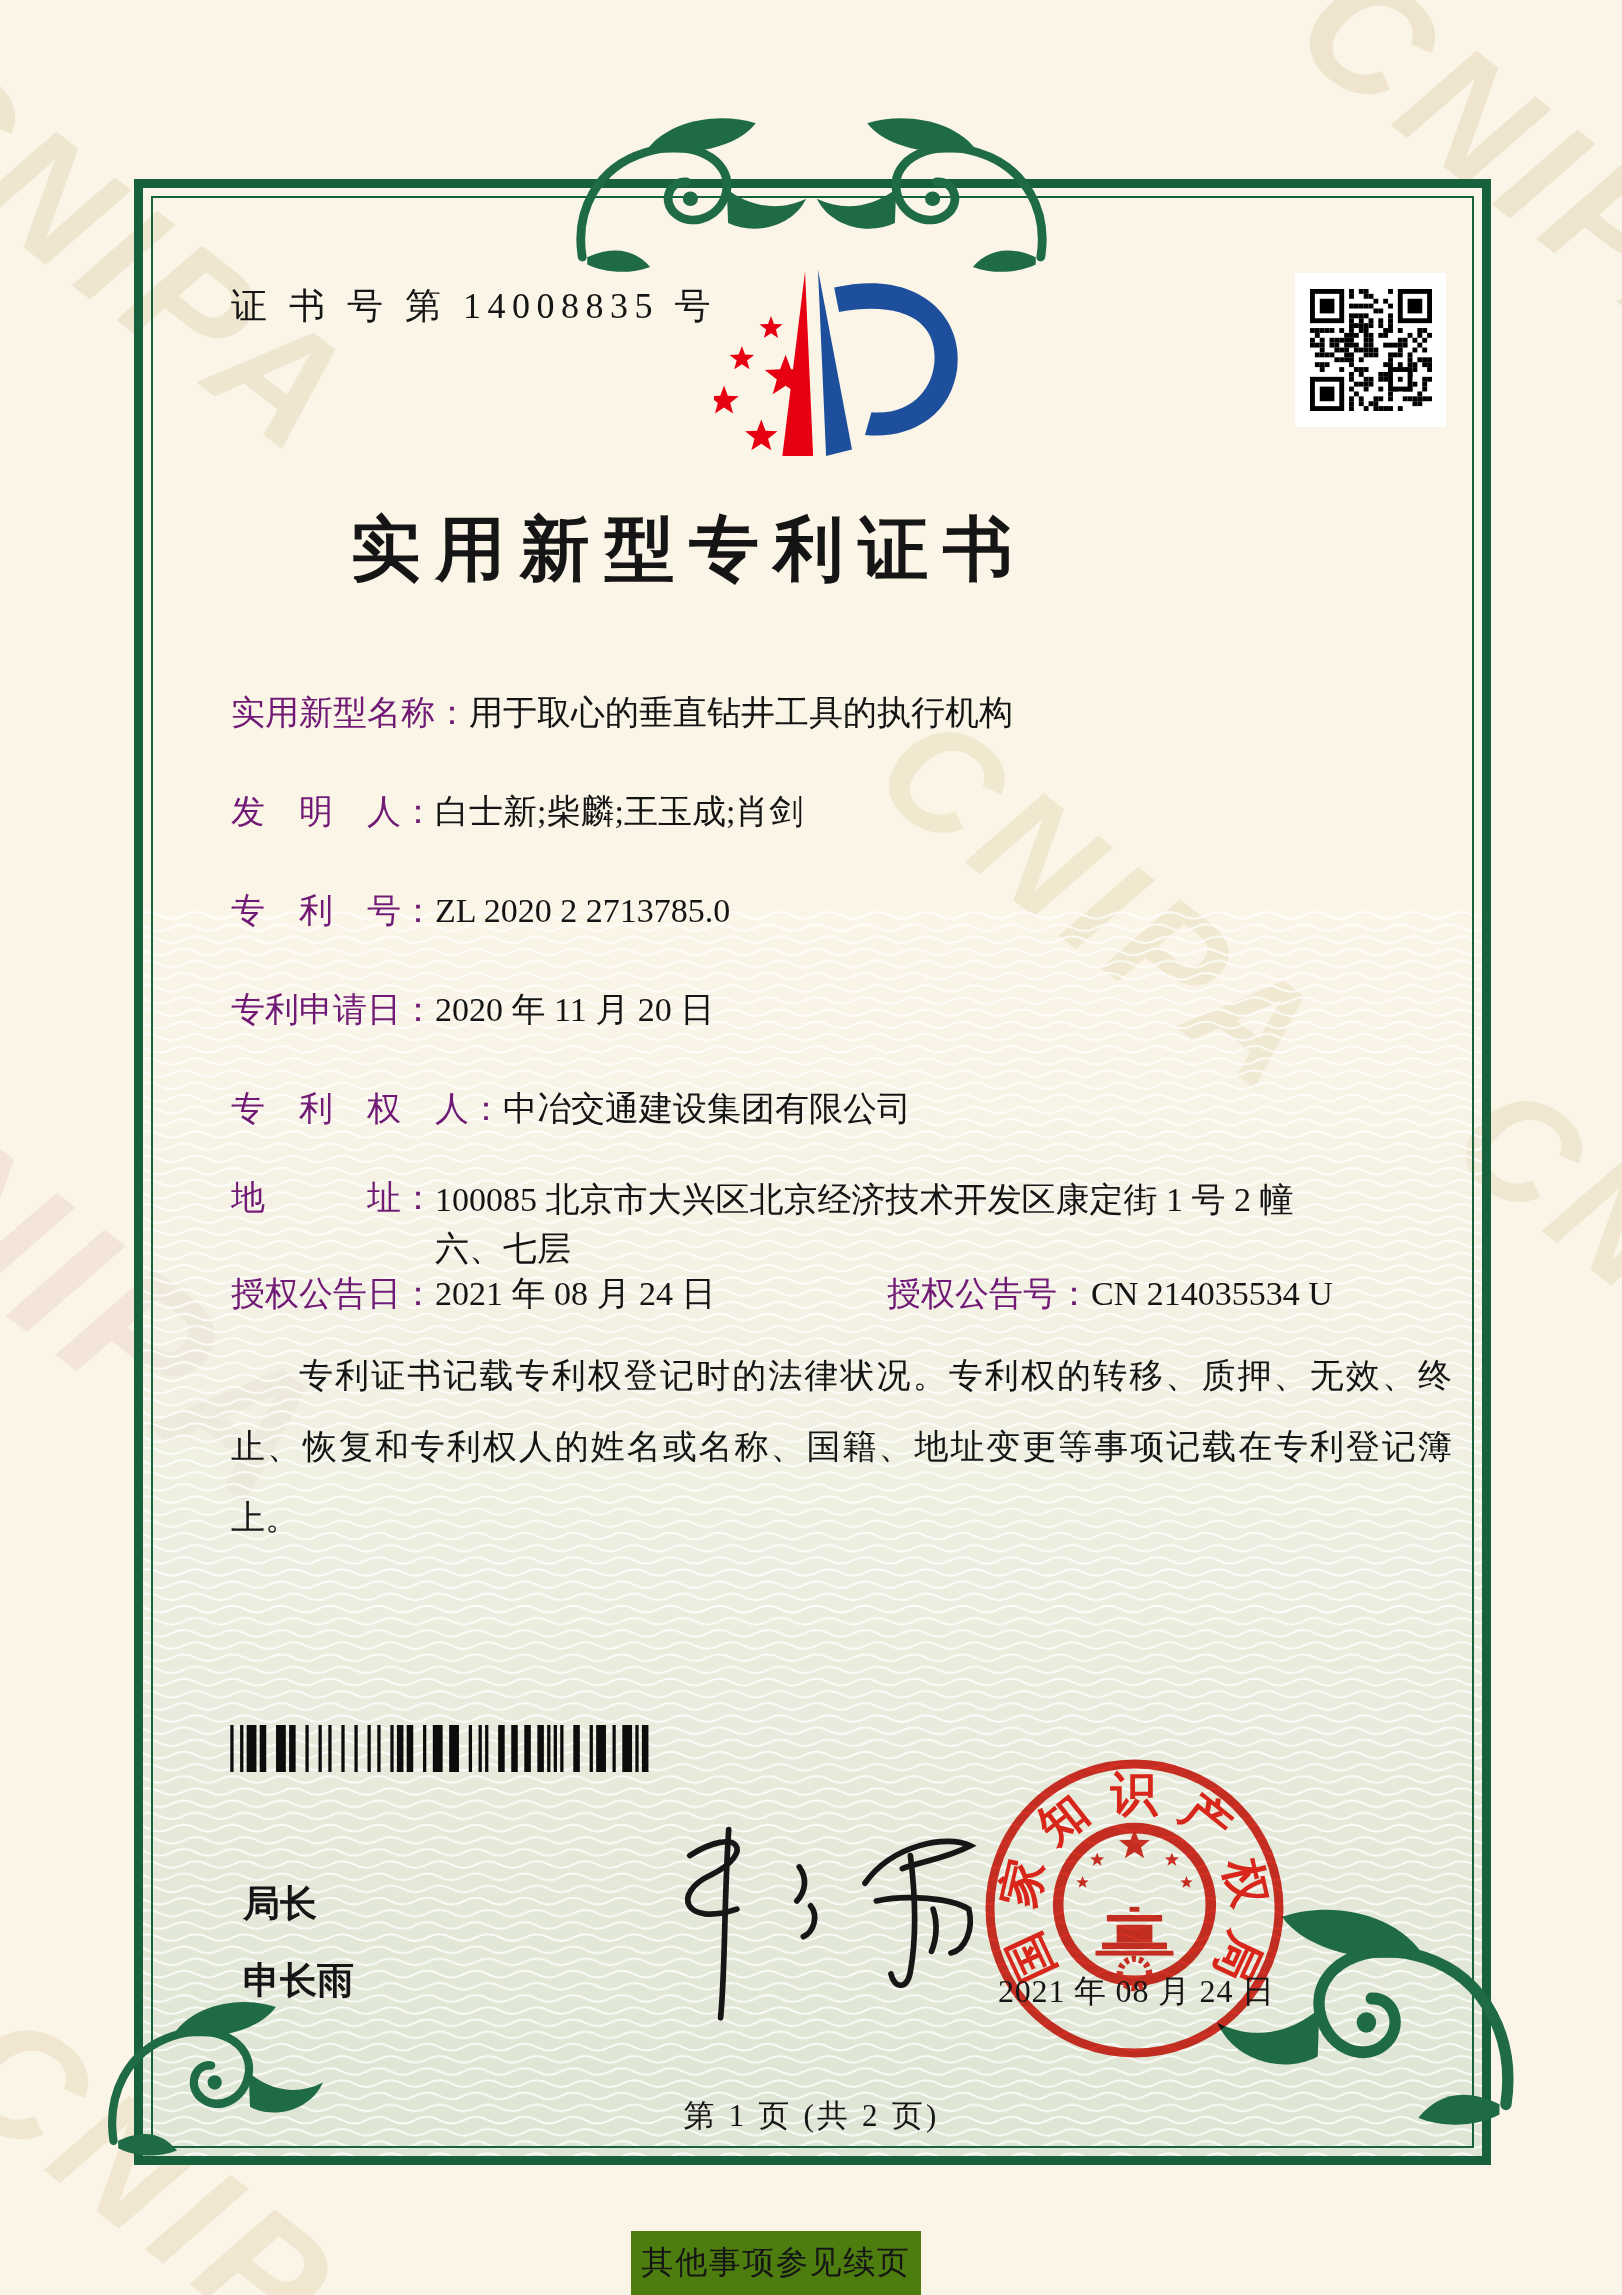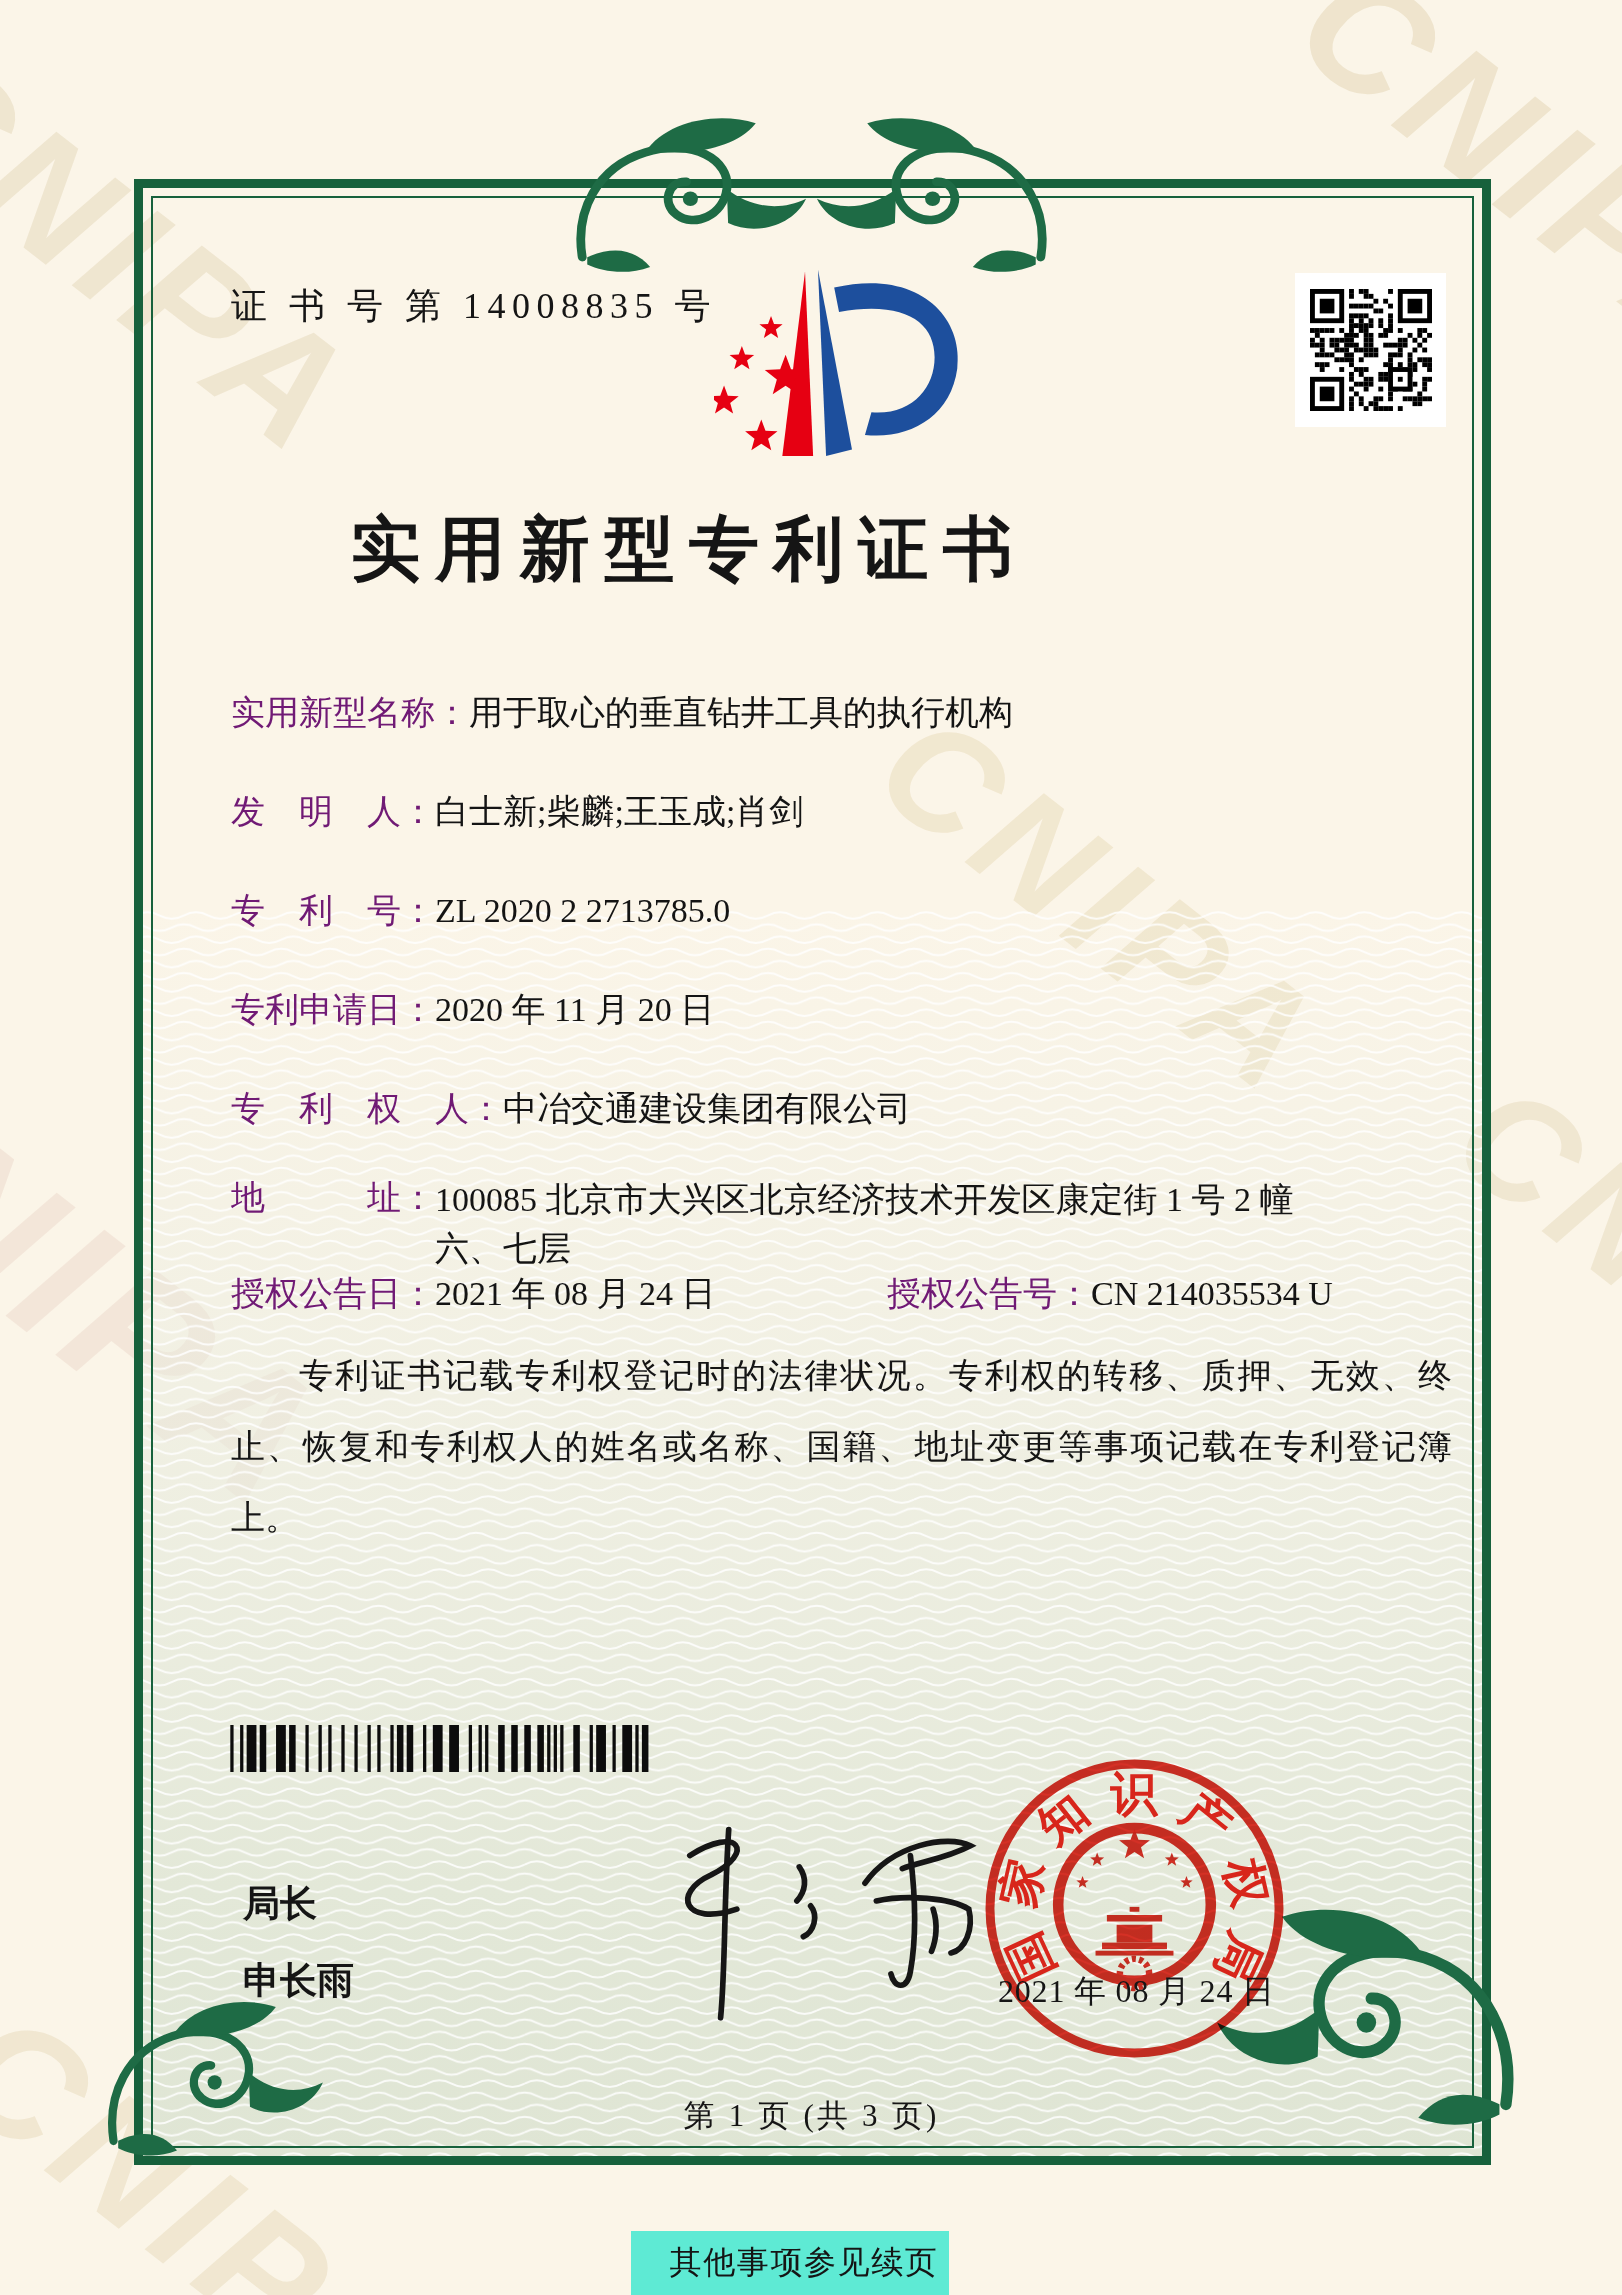--- a/index.html
+++ b/index.html
@@ -27,22 +27,22 @@
   #bodyText p{margin:0;text-indent:2em;}
   #sigTitle,#sigName{position:absolute;left:243px;font-size:37px;z-index:5;
       font-family:"Liberation Sans","DejaVu Sans",sans-serif;font-weight:600;}
   #sealText{position:absolute;left:964px;top:1738px;width:341px;height:341px;z-index:7;}
   #sealText span{position:absolute;font-size:47px;font-weight:bold;color:#d8261b;
       font-family:"Liberation Serif","DejaVu Serif",serif;}
   #sealDate{position:absolute;left:998px;top:1970px;font-size:32px;color:#161616;
       z-index:8;white-space:nowrap;letter-spacing:0.8px;}
   #pageNum{position:absolute;left:0;top:2095px;width:1623px;text-align:center;
       font-size:31px;letter-spacing:3.2px;z-index:6;}
-  #noteBox{position:absolute;left:631px;top:2231px;width:290px;height:64px;background:#5eead4;
-      z-index:9;display:flex;align-items:center;justify-content:center;padding-left:28px;}
+  #noteBox{position:absolute;left:631px;top:2231px;width:290px;height:64px;background:#4d7c0f;
+      z-index:9;display:flex;align-items:center;justify-content:center;}
   #noteBox span{font-size:32px;letter-spacing:1.6px;}
   svg{pointer-events:none;}
 </style>
 </head>
 <body>
 
 <div class="wm" style="left:-41px;top:8px;font-size:162px;color:rgba(222,206,168,0.38);">CNIPA</div>
 <div class="wm" style="left:1379px;top:-73px;font-size:162px;color:rgba(222,206,168,0.42);">CNIPA</div>
 <div class="wm" style="left:953px;top:678px;font-size:150px;color:rgba(233,221,188,0.55);">CNIPA</div>
 <div class="wm" style="left:-122px;top:998px;font-size:187px;color:rgba(233,207,196,0.40);">CNIPA</div>
@@ -424,17 +424,17 @@
     <span style="left: 67px; top: 219px; transform: translate(-50%, -50%) rotate(-115deg);">国</span>
     <span style="left: 59px; top: 145px; transform: translate(-50%, -50%) rotate(-77deg);">家</span>
     <span style="left: 99px; top: 81px; transform: translate(-50%, -50%) rotate(-38.5deg);">知</span>
     <span style="left: 170px; top: 56px; transform: translate(-50%, -50%) rotate(0deg);">识</span>
     <span style="left: 242px; top: 81px; transform: translate(-50%, -50%) rotate(38.5deg);">产</span>
     <span style="left: 282px; top: 145px; transform: translate(-50%, -50%) rotate(77deg);">权</span>
     <span style="left: 274px; top: 219px; transform: translate(-50%, -50%) rotate(115deg);">局</span>
   </div>
 <div id="sealDate">2021 年 08 月 24 日</div>
 
-<div id="pageNum">第 1 页 (共 3 页)</div>
+<div id="pageNum">第 1 页 (共 2 页)</div>
 <div id="noteBox">
   <span>其他事项参见续页</span>
 </div>
 
 
 </body></html>

